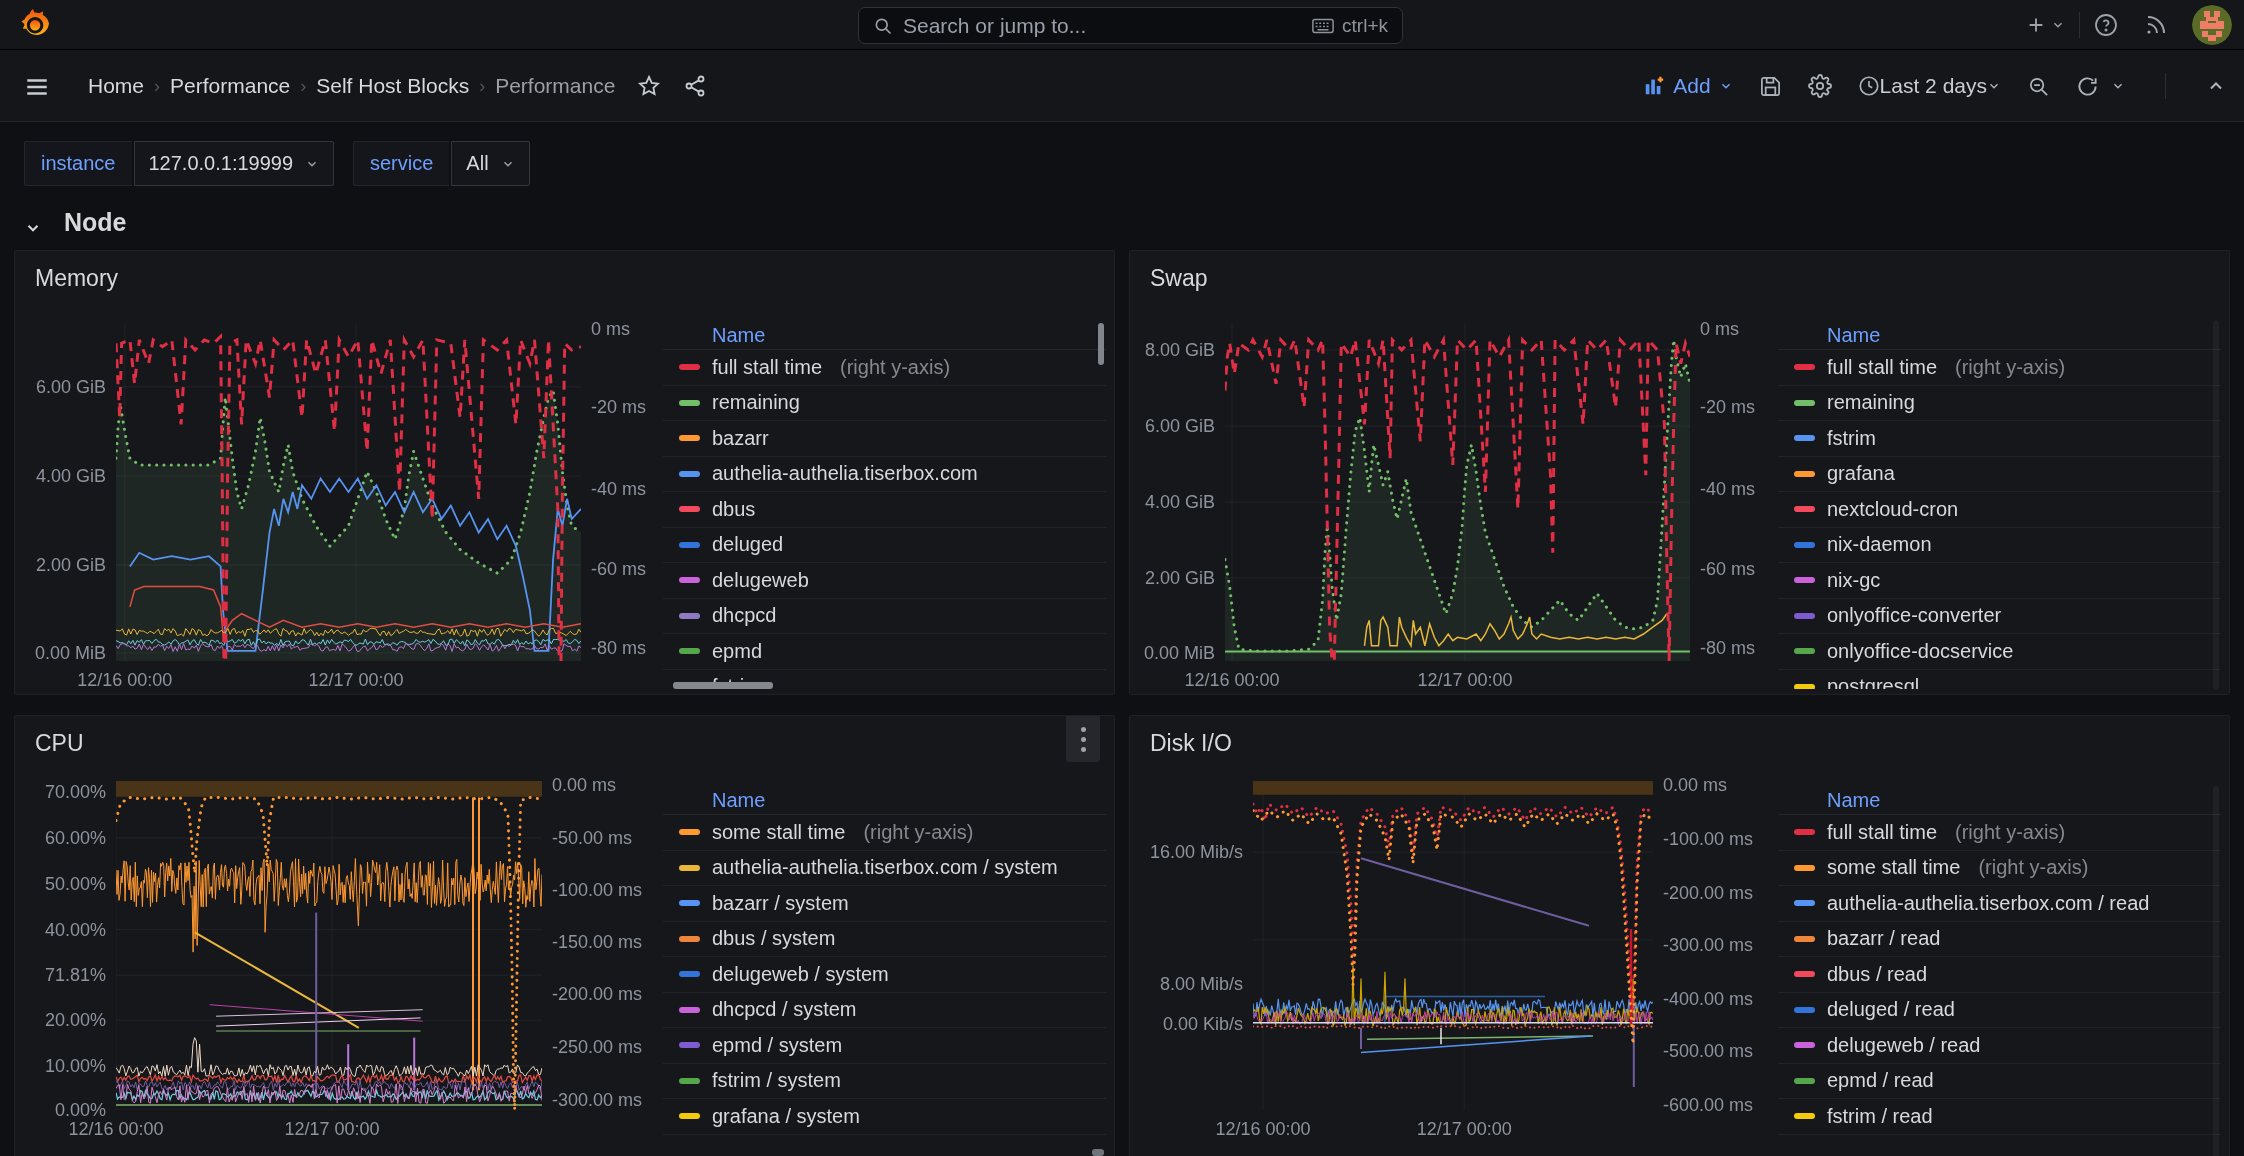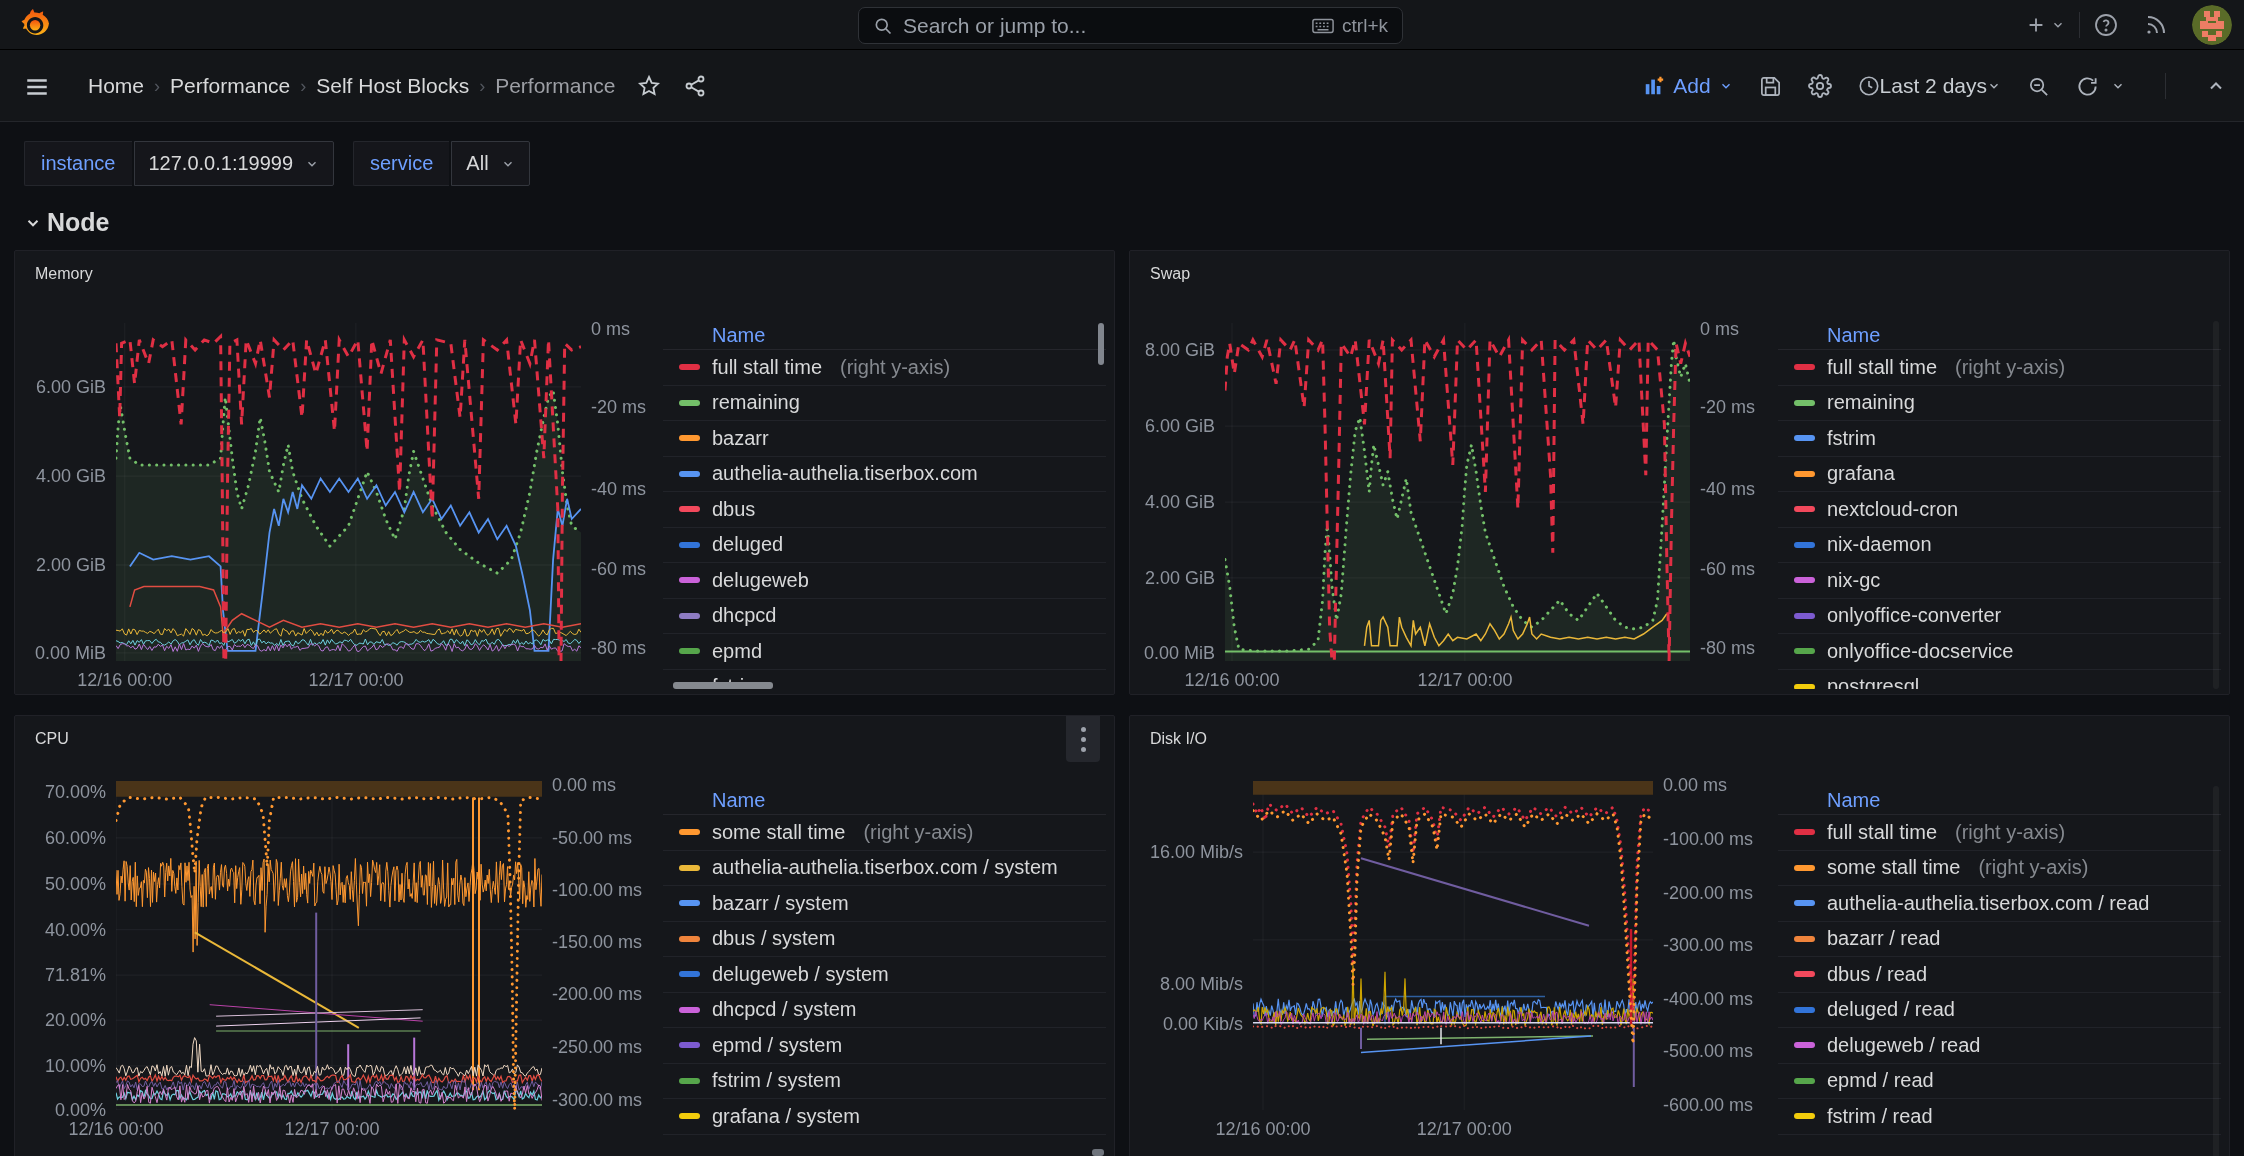--- a/index.html
+++ b/index.html
@@ -25,25 +25,25 @@
   #toolbar-right { position:absolute; right:18px; top:0; height:72px; display:flex; align-items:center; gap:26px; }
   .add-label { color:#6e9fff; font-size:21px; font-weight:500; }
   .time-label { color:#c9ced3; font-size:21px; }
   
   .chip { position:absolute; top:141px; height:45px; display:flex; }
   .chip .lbl { background:#15161b; border:1px solid #24262c; border-right:none; border-radius:2px 0 0 2px;
     color:#6e9fff; font-size:20px; display:flex; align-items:center; padding:0 16px; }
   .chip .val { background:#15161b; border:1px solid #33363d; border-radius:0 2px 2px 0; margin-left:2px;
     color:#d8d9da; font-size:20px; display:flex; align-items:center; padding:0 14px; gap:12px; }
   
-  #section-head { position:absolute; left:24px; top:208px; display:flex; align-items:center; gap:5px;
+  #section-head { position:absolute; left:24px; top:208px; display:flex; align-items:flex-end; gap:22px;
     font-size:25px; font-weight:700; color:#d8d9da; cursor:pointer; }
   
   .panel { position:absolute; width:1101px; height:445px; background:#15171b; border:1px solid #202127; border-radius:2px; }
-  .panel-title { position:absolute; left:20px; top:14px; font-size:16px; font-weight:500; color:#d8d9da; }
+  .panel-title { position:absolute; left:20px; top:14px; font-size:23px; font-weight:500; color:#d8d9da; }
   .plot { position:absolute; }
   .plot svg { position:absolute; left:0; top:0; }
   .tick { position:absolute; font-size:18px; color:#8e949e; white-space:nowrap; }
   .tick.l { text-align:right; }
   .tick.x { transform:translateX(-50%); }
   .legend { position:absolute; left:648px; top:70px; width:443px; overflow:hidden; }
   .legend-header { height:29px; padding-left:49px; color:#6e9fff; font-size:20px; font-weight:500;
     border-bottom:1px solid rgba(204,204,220,0.09); display:flex; align-items:center; }
   .legend-row { height:35.5px; display:flex; align-items:center; padding-left:16px; gap:12px;
     border-bottom:1px solid rgba(204,204,220,0.07); cursor:pointer; }

